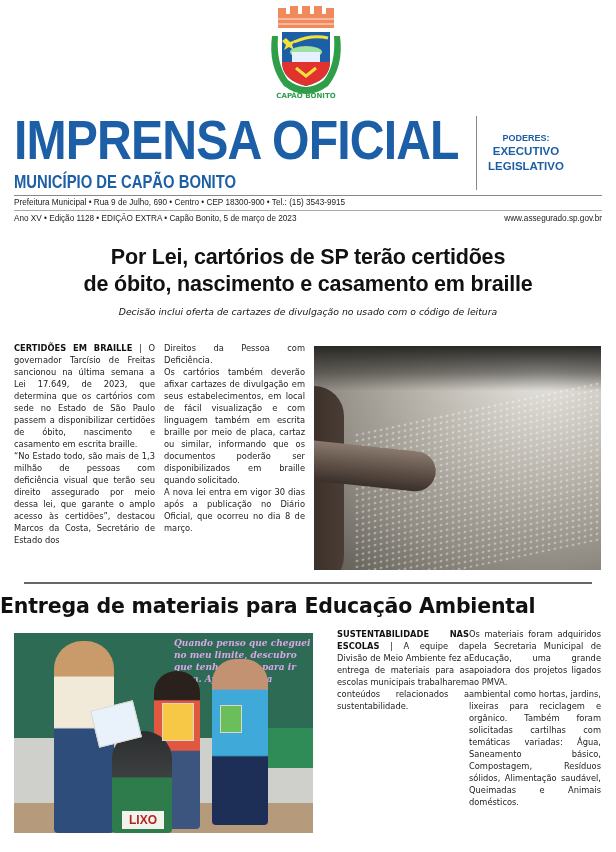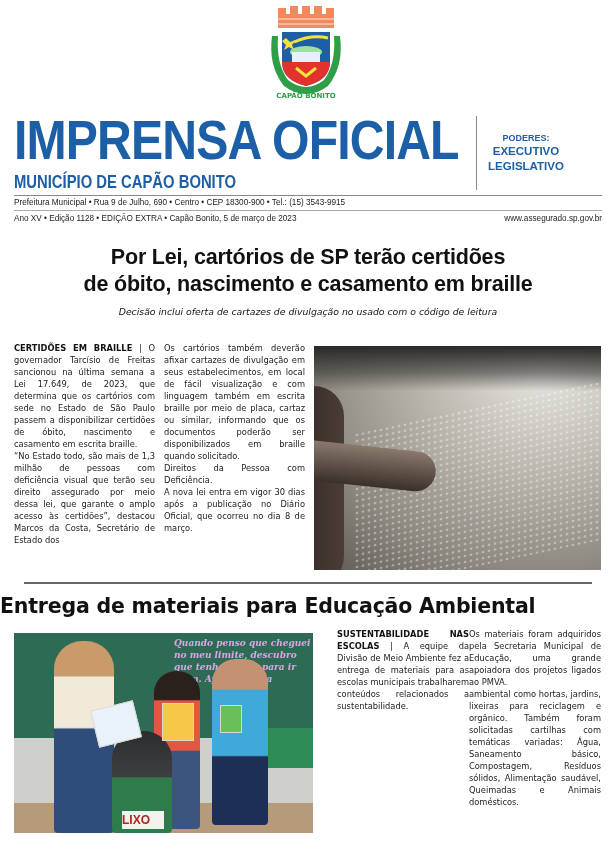--- a/index.html
+++ b/index.html
@@ -132,22 +132,22 @@
 </div>
 <div class="deck">
   <div>Decisão inclui oferta de cartazes de divulgação no usado com o código de leitura</div>
 </div>
 
 <div class="col c1">
   <p><b>CERTIDÕES EM BRAILLE</b> <span>| O governador Tarcísio de Freitas sancionou na última semana a Lei 17.649, de 2023, que determina que os cartórios com sede no Estado de São Paulo passem a disponibilizar certidões de óbito, nascimento e casamento em escrita braille.</span></p>
   <p>“No Estado todo, são mais de 1,3 milhão de pessoas com deficiência visual que terão seu direito assegurado por meio dessa lei, que garante o amplo acesso às certidões”, destacou Marcos da Costa, Secretário de Estado dos</p>
 </div>
 <div class="col c2">
+  <p>Direitos da Pessoa com Deficiência.</p>
   <p>Os cartórios também deverão afixar cartazes de divulgação em seus estabelecimentos, em local de fácil visualização e com linguagem também em escrita braille por meio de placa, cartaz ou similar, informando que os documentos poderão ser disponibilizados em braille quando solicitado.</p>
-  <p>Direitos da Pessoa com Deficiência.</p>
   <p>A nova lei entra em vigor 30 dias após a publicação no Diário Oficial, que ocorreu no dia 8 de março.</p>
 </div>
 
 <div class="photo-braille" title="Finger reading braille text on paper">
   <div class="dark-top"></div>
   <div class="dots"></div>
   <div class="hand"></div>
   <div class="finger"></div>
 </div>
 
@@ -157,21 +157,21 @@
 
 <div class="photo-school" title="Three people holding educational booklets next to a recycling bin in a classroom">
   <div class="quote">Quando penso que cheguei no meu limite, descubro que tenho forças para ir além. Ayrton Senna</div>
   <div class="wall"></div>
   <div class="floor"></div>
   <div class="chairs"></div>
   <div class="p1"></div>
   <div class="p2"></div>
   <div class="p3"></div>
   <div class="bin">
-    <div style="position:absolute;left:10px;top:80px;width:42px;height:18px;background:#f3f3ee;color:#b3261e;font-family:'Liberation Sans',sans-serif;font-weight:700;font-size:12px;text-align:left;line-height:18px;">LIXO</div>
+    <div style="position:absolute;left:10px;top:80px;width:42px;height:18px;background:#f3f3ee;color:#b3261e;font-family:'Liberation Sans',sans-serif;font-weight:700;font-size:12px;text-align:center;line-height:18px;">LIXO</div>
   </div>
   <div class="book" style="left:80px;top:72px;width:44px;height:38px;transform:rotate(-14deg);background:#e9f2fb;"></div>
   <div class="book" style="left:148px;top:70px;width:32px;height:38px;background:#f7c845;"></div>
   <div class="book" style="left:206px;top:72px;width:22px;height:28px;background:#6bbf5a;"></div>
 </div>
 
 <div class="col c3">
   <p><b>SUSTENTABILIDADE NAS ESCOLAS</b> <span>| A equipe da Divisão de Meio Ambiente fez a entrega de materiais para as escolas municipais trabalharem conteúdos relacionados a sustentabilidade.</span></p>
 </div>
 <div class="col c4">

